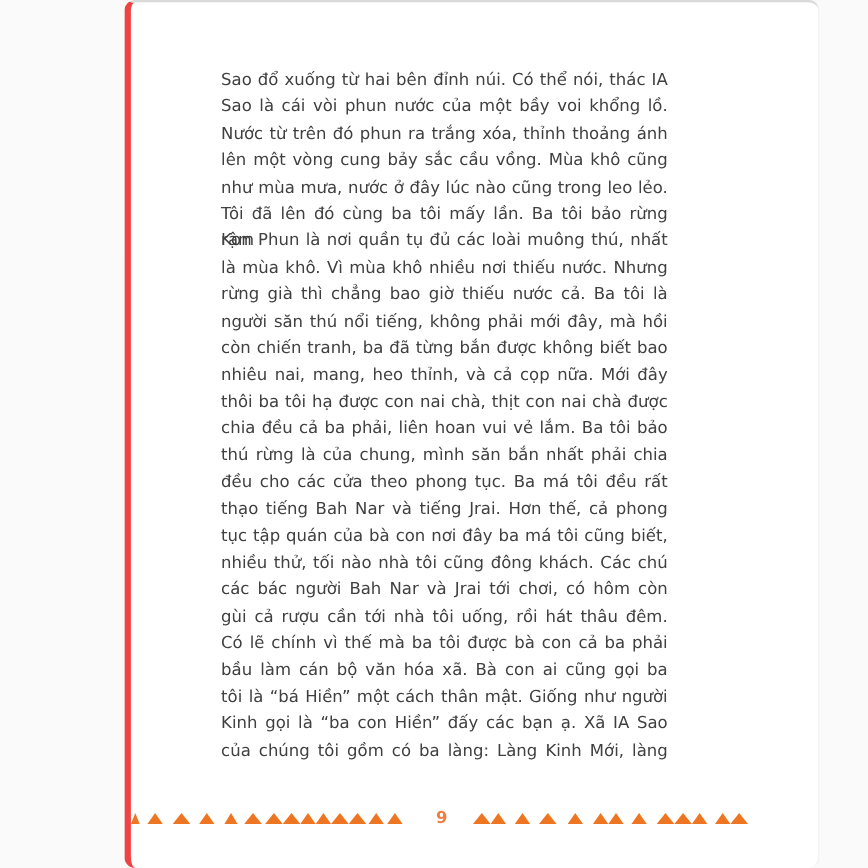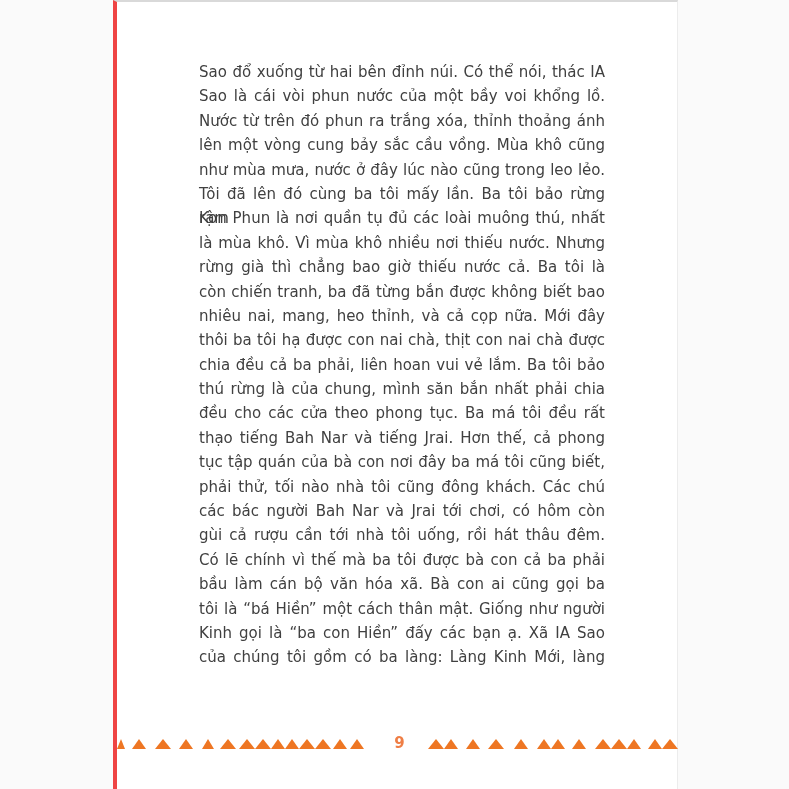--- a/index.html
+++ b/index.html
@@ -9,26 +9,27 @@
     font-family: "DejaVu Sans", "Liberation Sans", sans-serif;
     overflow: hidden;
   }
   .stage {
     position: relative;
     width: 789px; height: 789px;
   }
   .page {
     position: absolute;
     left: 113px; top: 0;
-    width: 565px; height: 789px;
+    width: 632px; height: 789px;
     background: #ffffff;
-    border-left: 4px solid #ef4444;
+    border-left: 6px solid #ef4444;
     border-top: 2px solid #d9d9d9;
     border-right: 1px solid #ececec;
     box-sizing: border-box;
+    border-radius: 10px;
   }
   .text-block {
     position: absolute;
     left: 82px; top: 58px;
     width: 406px;
     color: #404040;
     font-size: 15px;
     line-height: 24.4px;
   }
   .line {
@@ -75,29 +76,30 @@
     <div class="text-block" id="textBlock">
         <div class="line">Sao đổ xuống từ hai bên đỉnh núi. Có thể nói, thác IA</div>
         <div class="line">Sao là cái vòi phun nước của một bầy voi khổng lồ.</div>
         <div class="line">Nước từ trên đó phun ra trắng xóa, thỉnh thoảng ánh</div>
         <div class="line">lên một vòng cung bảy sắc cầu vồng. Mùa khô cũng</div>
         <div class="line">như mùa mưa, nước ở đây lúc nào cũng trong leo lẻo.</div>
         <div class="line">Tôi đã lên đó cùng ba tôi mấy lần. Ba tôi bảo rừng rậm</div>
         <div class="line">Kon Phun là nơi quần tụ đủ các loài muông thú, nhất</div>
         <div class="line">là mùa khô. Vì mùa khô nhiều nơi thiếu nước. Nhưng</div>
         <div class="line">rừng già thì chẳng bao giờ thiếu nước cả. Ba tôi là</div>
+        <div class="line">người săn thú nổi tiếng, không phải mới đây, mà hồi</div>
         <div class="line">còn chiến tranh, ba đã từng bắn được không biết bao</div>
         <div class="line">nhiêu nai, mang, heo thỉnh, và cả cọp nữa. Mới đây</div>
         <div class="line">thôi ba tôi hạ được con nai chà, thịt con nai chà được</div>
         <div class="line">chia đều cả ba phải, liên hoan vui vẻ lắm. Ba tôi bảo</div>
         <div class="line">thú rừng là của chung, mình săn bắn nhất phải chia</div>
         <div class="line">đều cho các cửa theo phong tục. Ba má tôi đều rất</div>
         <div class="line">thạo tiếng Bah Nar và tiếng Jrai. Hơn thế, cả phong</div>
         <div class="line">tục tập quán của bà con nơi đây ba má tôi cũng biết,</div>
-        <div class="line">phải thử, tối nào nhà tôi cũng đông khách. Các chú</div>
+        <div class="line">nhiều thử, tối nào nhà tôi cũng đông khách. Các chú</div>
         <div class="line">các bác người Bah Nar và Jrai tới chơi, có hôm còn</div>
         <div class="line">gùi cả rượu cần tới nhà tôi uống, rồi hát thâu đêm.</div>
         <div class="line">Có lẽ chính vì thế mà ba tôi được bà con cả ba phải</div>
         <div class="line">bầu làm cán bộ văn hóa xã. Bà con ai cũng gọi ba</div>
         <div class="line">tôi là “bá Hiền” một cách thân mật. Giống như người</div>
         <div class="line">Kinh gọi là “ba con Hiền” đấy các bạn ạ. Xã IA Sao</div>
         <div class="line">của chúng tôi gồm có ba làng: Làng Kinh Mới, làng</div>
       </div>
 
     <div class="footer">

